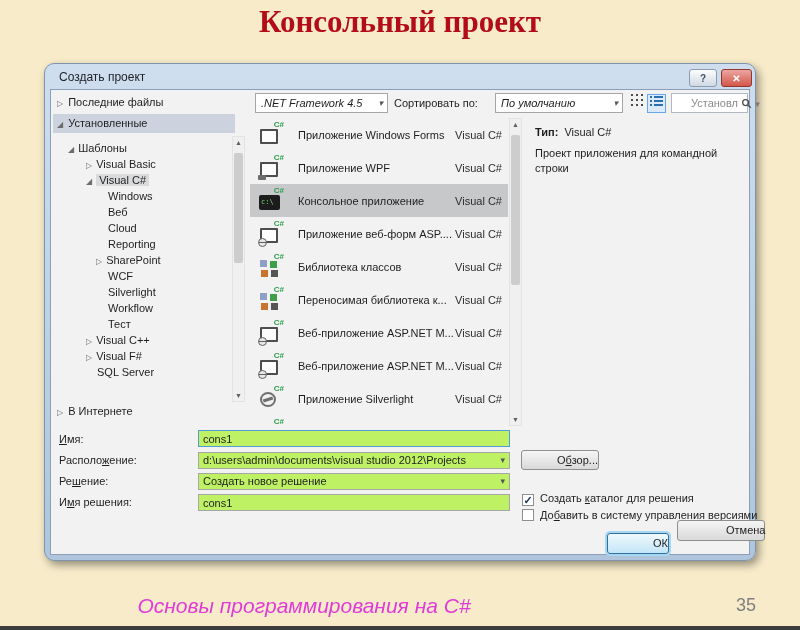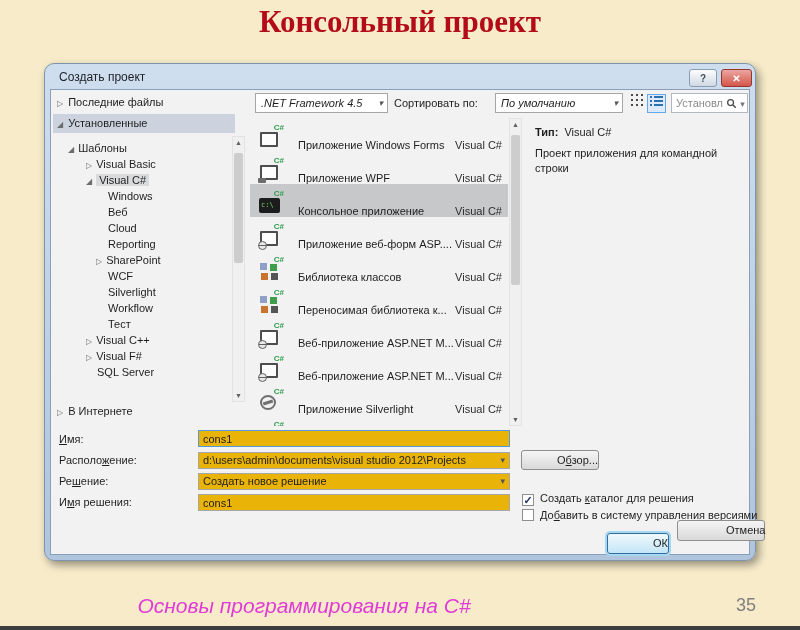--- a/index.html
+++ b/index.html
@@ -35,21 +35,21 @@
   .combo { position:absolute; height:20px; background:#fff; border:1px solid #a6a6a6;
     line-height:18px; padding:0 16px 0 5px; white-space:nowrap; overflow:hidden;font-style:italic; }
   .combo .caret { position:absolute; right:4px; top:0; color:#555; font-size:9px; }
   .framework-combo { left:204px; top:3px; width:133px; }
   .sort-label { position:absolute; left:343px; top:7px; }
   .sort-combo { left:444px; top:3px; width:128px; }
   .view-btn { position:absolute; top:4px; width:19px; height:19px; text-align:center; line-height:17px; }
   .tiles-btn { left:576px; }
   .listview-btn { left:596px; border:1px solid #66a7e8; background:#dceafb; }
   .search-box { position:absolute; left:620px; top:3px; width:77px; height:20px; background:#fff;
-    border:1px solid #b2b8c2; color:#8a8a8a; line-height:18px; padding-left:4px; white-space:nowrap; }
+    border:1px solid #b2b8c2; color:#8a8a8a; line-height:18px; padding-left:19px; white-space:nowrap; }
   .search-box svg { vertical-align:-2px; }
   .search-box .caret { color:#777; font-size:9px; }
 
   
   .installed-bar { position:absolute; left:2px; top:24px; width:182px; height:19px;
     background:#cdd3de; line-height:19px; padding-left:4px; }
   .tree { position:absolute; left:2px; top:50px; width:180px; }
   .tree-row { height:16px; line-height:16px; white-space:nowrap; }
   .tree-row .arrow { font-size:8px; margin-right:4px; }
   .lvl0 { padding-left:15px; } .lvl1 { padding-left:33px; } .lvl2 { padding-left:55px; }
@@ -59,21 +59,21 @@
   .vscroll { position:absolute; width:13px; background:#f0f0f0; border:1px solid #e3e3e3; }
   .tree-scroll { left:181px; top:46px; height:266px; }
   .list-scroll { left:458px; top:28px; height:308px; }
   .scroll-arrow { position:absolute; left:0; width:11px; text-align:center; font-size:7px; color:#606060; }
   .sa-up { top:2px; } .sa-down { bottom:2px; }
   .scroll-thumb { position:absolute; left:1px; width:9px; background:#cdcdcd; border-radius:2px; }
   .tree-thumb { top:16px; height:110px; } .list-thumb { top:16px; height:150px; }
 
   
   .tpl-list { position:absolute; left:199px; top:28px; width:258px; height:308px; overflow:hidden; }
-  .list-row { position:relative; height:33px; display:flex; align-items:flex-end; padding:0 6px 0 8px; }
+  .list-row { position:relative; height:33px; display:flex; align-items:center; padding:0 6px 0 8px; }
   .list-row.selected { background:#c7c8ca; }
   .tpl-name { flex:1; margin-left:14px; white-space:nowrap; overflow:hidden; }
   .tpl-lang { white-space:nowrap; color:#2c2c2c; }
 
   .tpl-icon { position:relative; width:26px; height:26px; flex:none; }
   .csbadge { position:absolute; right:0; top:-1px; font-size:8px; font-weight:bold; color:#2e9e4e; line-height:8px; }
   .csbadge::after { content:"C#"; }
   .frame { position:absolute; left:2px; top:7px; width:18px; height:15px; border:2px solid #4d4d4d;
     border-radius:1px; background:#fdfdfd; }
   .widget { position:absolute; left:0; bottom:1px; width:8px; height:5px; background:#6d6d6d; border-radius:1px; }
@@ -91,21 +91,21 @@
     background:#6f6f6f; transform:rotate(-18deg); }
 
   
   .info-type { position:absolute; left:484px; top:36px; }
   .info-type b { margin-right:6px; }
   .info-desc { position:absolute; left:484px; top:56px; width:215px; line-height:15px; }
 
   
   .form-label { position:absolute; left:8px; white-space:nowrap; }
   .mn { text-decoration:underline; }
-  .field { position:absolute; left:147px; width:312px; height:17px; background:#eab308;
+  .field { position:absolute; left:147px; width:312px; height:17px; background:#bef264;
     border:1px solid #a6a6a6; font-size:11px; font-family:"Liberation Sans",sans-serif;
     line-height:15px; padding:0 4px; color:#1e1e1e; }
   input.field { outline:none; }
   .focused { border:1px solid #4f9cd6; }
   .field .caret { right:3px; top:1px; }
   .btn { position:absolute; background:linear-gradient(#f5f5f5,#d9d9d9); border:1px solid #8e8e8e;
     border-radius:3px; text-align:right; font-size:11px; }
   .browse-btn { left:470px; top:360px; width:78px; height:20px; line-height:18px; }
   .checkbox-row { position:absolute; left:471px; white-space:nowrap; }
   .cbox { display:inline-block; width:12px; height:12px; background:#fff; border:1px solid #8e8e8e;

